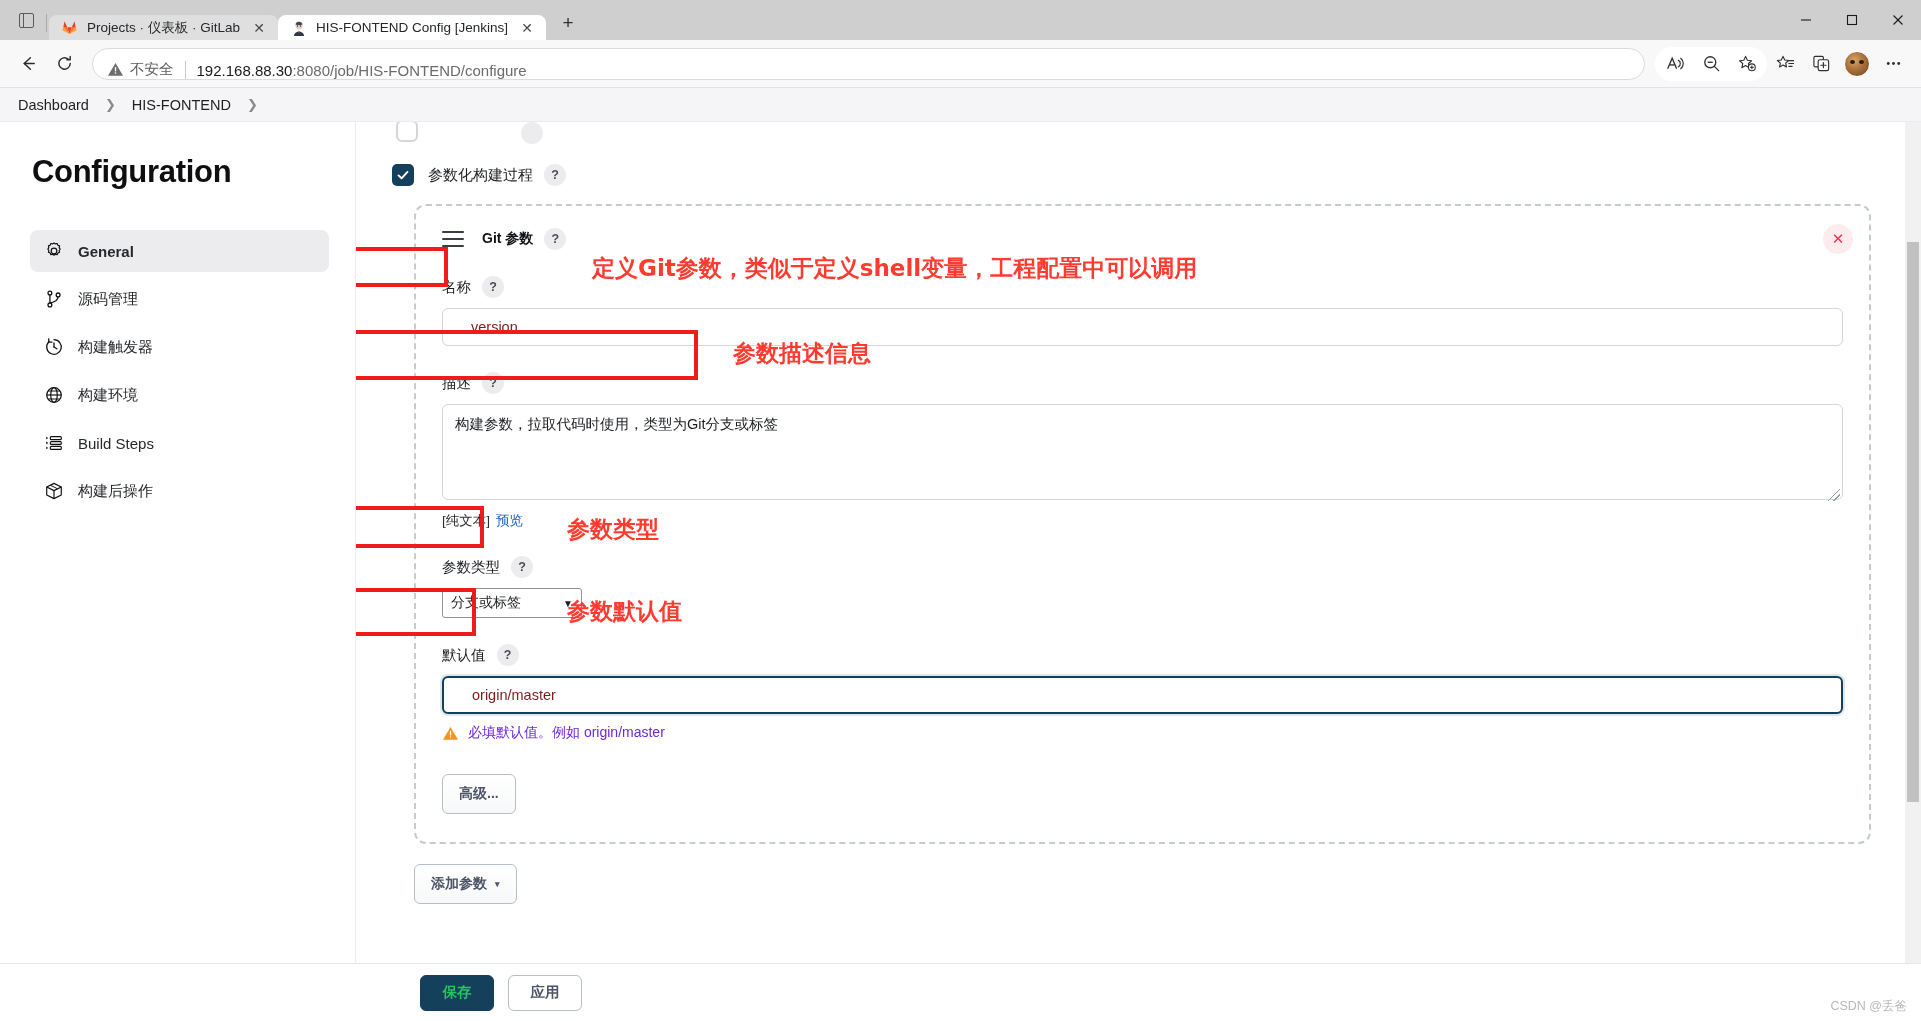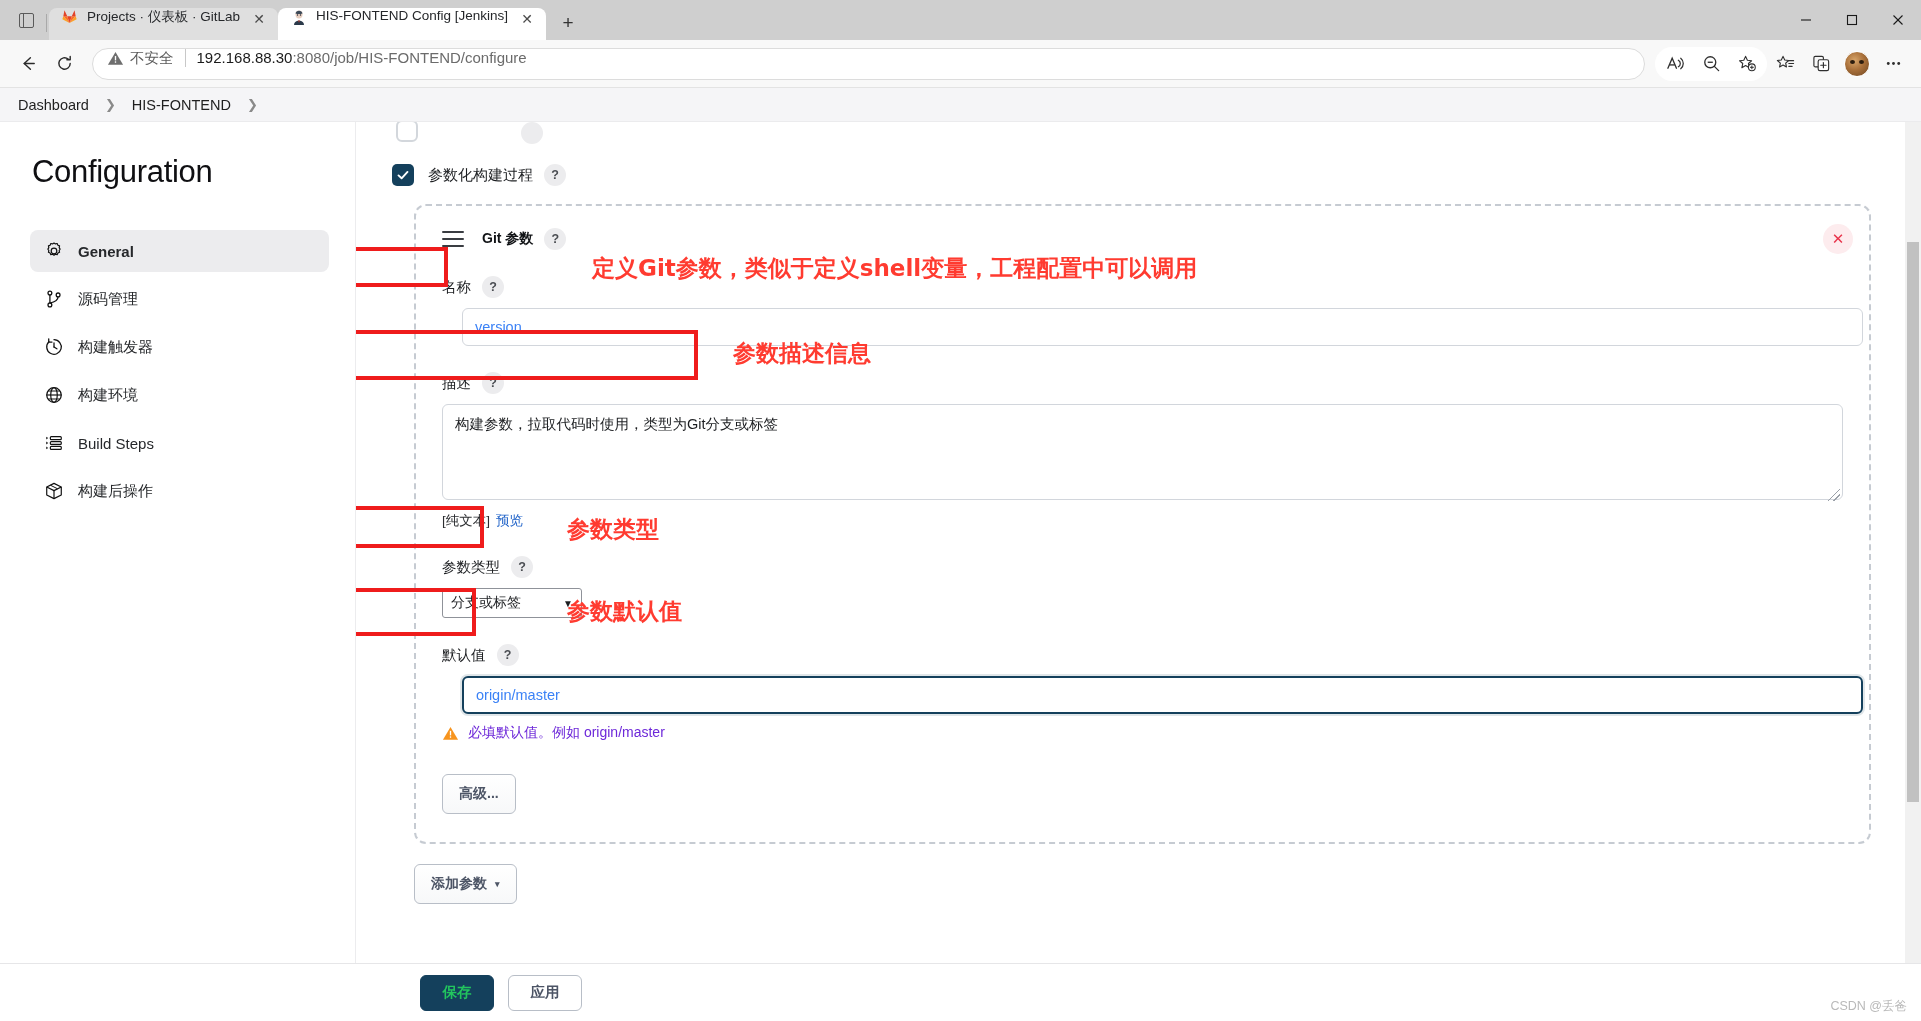--- a/index.html
+++ b/index.html
@@ -29,25 +29,25 @@
     width: 15px; height: 15px;
     border: 1.6px solid #5a5a5a;
     border-radius: 2px;
     position: relative;
   }
   .tab-icon-left .glyph:after {
     content: ""; position: absolute; left: 3px; top: 0; bottom: 0;
     width: 1.6px; background: #5a5a5a;
   }
   .tab {
-    height: 32px;
+    height: 25px;
     min-width: 120px;
     max-width: 300px;
     border-radius: 8px 8px 0 0;
-    display: flex; 
+    display: flex; align-items: center;
     padding: 0 8px 0 12px;
     font-size: 13px;
     color: #25272a;
     position: relative;
     flex: 0 0 auto;
   }
   .tab.inactive { background: #dfdfdf; }
   .tab.active { background: #ffffff; }
   .tab .favicon {
     width: 17px; height: 17px; margin-right: 9px; flex: 0 0 auto;
@@ -94,21 +94,21 @@
     display: flex; align-items: center; justify-content: center;
     color: #2b2b2b; flex: 0 0 auto;
   }
   .omnibox {
     flex: 1 1 auto;
     height: 32px;
     background: #ffffff;
     border: 1px solid #dcdcdc;
     border-radius: 16px;
     display: flex;
-    align-items: flex-start;
+    align-items: flex-end;
     padding: 0 14px;
     margin: 0 10px;
     font-size: 15px;
     min-width: 0;
   }
   .sec-warn { display: flex; align-items: center; flex: 0 0 auto; }
   .sec-warn .wicon { margin-right: 6px; display: flex; }
   .sec-warn .wtext { color: #5a5a5a; font-size: 14.5px; }
   .omnibox .vsep {
     width: 1px; height: 18px; background: #c8c8c8; margin: 0 11px; flex: 0 0 auto;
@@ -164,21 +164,21 @@
   }
   .sidebar {
     width: 355px;
     flex: 0 0 355px;
     padding: 32px 26px 0 30px;
     background: #fff;
   }
   .sidebar h1 {
     font-size: 31px;
     margin: 0 0 40px 2px;
-    font-weight: 400;
+    font-weight: 700;
     color: #0f0f12;
     letter-spacing: -0.3px;
   }
   .side-item {
     display: flex; align-items: center;
     height: 42px;
     padding: 0 14px;
     border-radius: 8px;
     margin-bottom: 6px;
     color: #26282b;
@@ -270,25 +270,24 @@
 
   .field-label {
     font-size: 14.5px; color: #1b1d20; margin-bottom: 10px;
     display: flex; align-items: center;
   }
   .field-group { margin-bottom: 26px; position: relative; }
 
   .text-input {
     width: 100%; height: 38px;
     border: 1px solid #d2d6dc; border-radius: 6px;
-    padding: 0 12px;
-    font-size: 14.5px; color: #3b82f6;
+    padding: 0 28px;
+    font-size: 14.5px; color: #7f1d1d;
     background: #fff;
     font-family: "Liberation Sans", sans-serif;
-    margin-left: 20px;
   }
   .text-input.focused {
     border: 2px solid #14405c;
     box-shadow: 0 0 0 2px #14405c22;
   }
   .textarea {
     width: 100%; height: 96px;
     border: 1px solid #d2d6dc; border-radius: 6px;
     padding: 9px 12px;
     font-size: 14.5px; color: #1b1d20;

